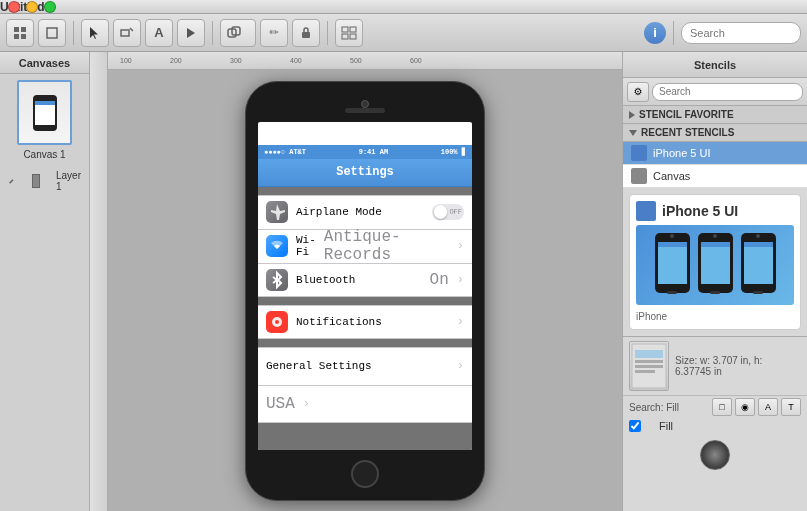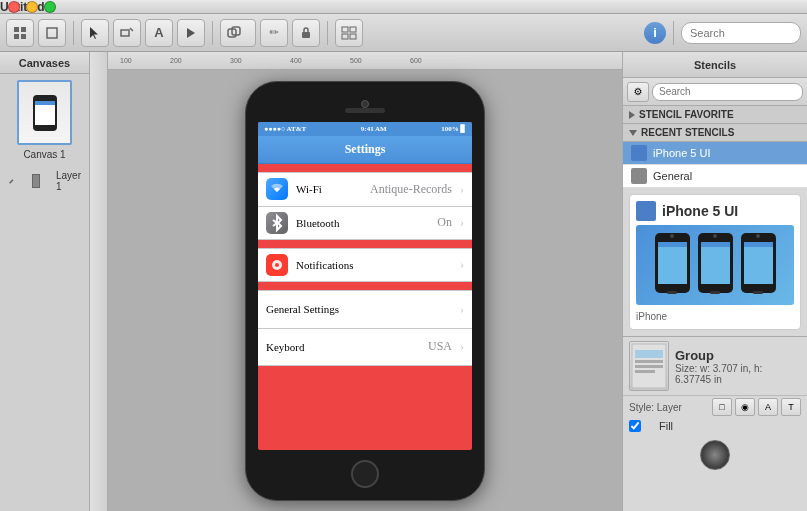--- a/index.html
+++ b/index.html
@@ -264,22 +264,23 @@
       height: 100%;
       background: white;
       overflow: hidden;
       border-radius: 2px;
     }
 
     
     .ios-settings {
       width: 100%;
       height: 100%;
-      background: #ef4444;
-      font-family: Liberation Serif, serif;
+      background: #737373;
+      font-family: Liberation Mono, monospace;
+      margin-top: 23px;
     }
     .ios-statusbar {
       height: 14px;
       background: #4a90d9;
       display: flex;
       align-items: center;
       padding: 0 6px;
       justify-content: space-between;
     }
     .ios-statusbar-text {
@@ -325,21 +326,21 @@
     .icon-wifi { background: linear-gradient(135deg, #4da6ff, #007aff); }
     .icon-bluetooth { background: linear-gradient(135deg, #8e8e93, #636366); }
     .icon-dnd { background: linear-gradient(135deg, #7d4fbd, #5e35b1); }
     .icon-notif { background: #ff3b30; }
     .ios-row-label {
       font-size: 11px;
       color: #000;
       flex: 1;
     }
     .ios-row-value {
-      font-size: 12px;
+      font-size: 16px;
       color: #8e8e93;
     }
     .ios-chevron {
       color: #c8c7cc;
       font-size: 12px;
     }
     .ios-toggle-off {
       width: 32px;
       height: 16px;
       background: #e5e5ea;
@@ -680,20 +681,32 @@
             <div class="ios-statusbar">
               <span class="ios-statusbar-text">●●●●○ AT&amp;T</span>
               <span class="ios-statusbar-text">9:41 AM</span>
               <span class="ios-statusbar-text">100% ▊</span>
             </div>
             <div class="ios-navbar">
               <span class="ios-navbar-title">Settings</span>
             </div>
             <div class="ios-section">
 
+              <div class="ios-row">
+                <div class="ios-row-icon icon-airplane">
+                  <svg width="22" height="22" viewBox="0 0 22 22">
+                      <path d="M11,3 L14,10 L19,9 L19,11 L14,13 L13,19 L11,19 L10,13 L5,11 L5,9 L10,10 Z" fill="white" opacity="0.8"></path>
+                    </svg>
+                </div>
+                <span class="ios-row-label">Airplane Mode</span>
+                <div class="ios-toggle-off">
+                  <div class="ios-toggle-off-knob"></div>
+                  <span class="ios-toggle-off-label">OFF</span>
+                </div>
+              </div>
 
               <div class="ios-row">
                 <div class="ios-row-icon icon-wifi">
                   <svg width="22" height="22" viewBox="0 0 22 22">
                       <path d="M11,14 L8,11 a4,4 0 0,1 6,0 Z" fill="white"></path>
                       <path d="M11,14 L5,8 a9,9 0 0,1 12,0 Z" fill="white" opacity="0.5"></path>
                     </svg>
                 </div>
                 <span class="ios-row-label">Wi-Fi</span>
                 <span class="ios-row-value">Antique-Records</span>
@@ -728,21 +741,20 @@
               </div>
             </div>
             <div class="ios-section">
 
               <div class="ios-row" style="height:38px;">
                 <span class="ios-row-label">General Settings</span>
                 <span class="ios-chevron">›</span>
               </div>
 
               <div class="ios-row" style="height:38px;">
-                <span class="ios-row-label">Keybord</span>
                 <span class="ios-row-value">USA</span>
                 <span class="ios-chevron">›</span>
               </div>
             </div>
           </div>
         </div>
         <div class="iphone-home"></div>
       </div>
     </div>
   </div>
@@ -762,21 +774,21 @@
     <div class="stencils-section-header">
       <div class="triangle-down"></div>
       <span>RECENT STENCILS</span>
     </div>
     <div class="stencils-item selected">
       <div class="stencil-icon"></div>
       <span>iPhone 5 UI</span>
     </div>
     <div class="stencils-item">
       <div class="stencil-icon" style="background:#888;"></div>
-      <span>General</span>
+      <span>Canvas</span>
     </div>
 
 
     <div class="stencil-preview-card">
       <div style="display:flex;align-items:center;gap:6px;margin-bottom:4px;">
         <div style="width:20px;height:20px;background:#4a7fc8;border-radius:2px;"></div>
         <span class="stencil-card-title">iPhone 5 UI</span>
       </div>
       <div class="stencil-card-image">
         <svg width="130" height="75" viewBox="0 0 130 75">
@@ -808,26 +820,25 @@
         <div class="props-group-icon">
           <svg width="38" height="48" viewBox="0 0 38 48">
             <rect x="2" y="2" width="34" height="44" fill="#e0e0e0" stroke="#bbb" stroke-width="1"></rect>
             <rect x="5" y="8" width="28" height="8" fill="#6ab8e8" opacity="0.5"></rect>
             <rect x="5" y="18" width="28" height="3" fill="#aaa"></rect>
             <rect x="5" y="23" width="28" height="3" fill="#aaa"></rect>
             <rect x="5" y="28" width="20" height="3" fill="#aaa"></rect>
           </svg>
         </div>
         <div style="flex:1;">
-          <div style="font-size:13px;font-weight:bold;color:#333;">Group</div>
           <div style="font-size:10px;color:#555;">Size: w: 3.707 in, h: 6.37745 in</div>
         </div>
       </div>
       <div class="props-style-row">
-        <span style="font-size:10px;color:#555;flex:1;">Style: Layer</span>
+        <span style="font-size:10px;color:#555;flex:1;">Search: Fill</span>
         <div class="style-btn">□</div>
         <div class="style-btn">◉</div>
         <div class="style-btn">A</div>
         <div class="style-btn">T</div>
       </div>
       <div class="props-field-row">
         <input type="checkbox" checked="" class="props-checkbox" style="">
         <span style="font-size:11px;color:#333;">Fill</span>
       </div>
       <div style="display:flex;justify-content:center;padding:6px;">

